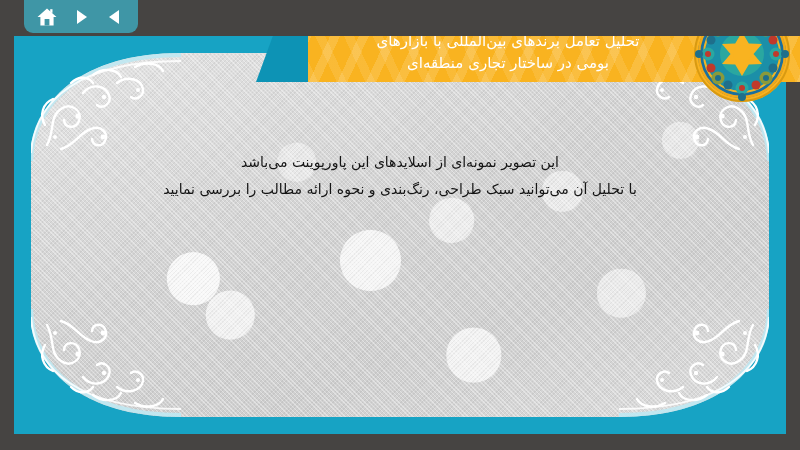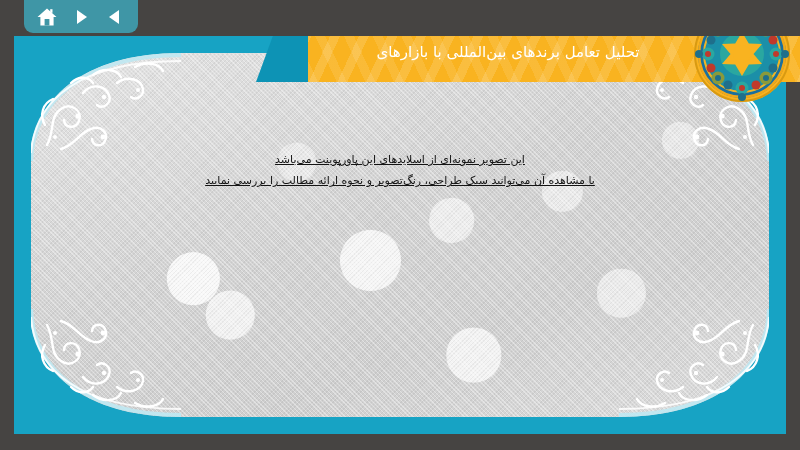--- a/index.html
+++ b/index.html
@@ -102,23 +102,22 @@
   #orn-tr{right:0;top:0;transform:scaleX(-1);}
   #orn-bl{left:0;bottom:0;transform:scaleY(-1);}
   #orn-br{right:0;bottom:0;transform:scale(-1,-1);}
 
   #body-text{
     position:absolute;left:0;right:0;top:96px;
     padding:0 34px;box-sizing:border-box;
     text-align:center;direction:rtl;z-index:6;
   }
   .body-line{
-    color:#141414;font-size:11px;line-height:1.95;
+    color:#141414;font-size:14px;line-height:1.95;
     white-space:nowrap;
-    text-decoration:underline;
   }
 </style>
 </head>
 <body>
 
 <div id="navbar">
   <div id="nav-buttons">
 
     <button class="navbtn">
       <span>
@@ -149,20 +148,21 @@
   </div>
 </div>
 
 <div id="title-banner">
   <div id="banner-teal"></div>
   <div id="banner-orange">
     <div id="banner-pattern"></div>
   </div>
   <div id="title-text">
     <div class="title-line">تحلیل تعامل برندهای بین‌المللی با بازارهای</div>
+    <div class="title-line">بومی در ساختار تجاری منطقه‌ای</div>
   </div>
 </div>
 
 <div id="medallion">
   <svg width="104" height="104" viewBox="0 0 104 104" aria-hidden="true">
     <circle cx="52" cy="52" r="48" fill="#f9b320"></circle>
     <circle cx="52" cy="52" r="47" fill="none" stroke="#d89a12" stroke-width="2"></circle>
     <circle cx="52" cy="52" r="44" fill="#1a6f9e"></circle>
     <circle cx="52" cy="52" r="43" fill="none" stroke="#f0a81a" stroke-width="2.5"></circle>
     <circle cx="52" cy="52" r="39" fill="#1b8fa8"></circle>
@@ -306,17 +306,17 @@
           <circle cx="72" cy="84" r="2.4"></circle>
           <circle cx="73" cy="44" r="2.2"></circle>
           <circle cx="107" cy="37" r="2"></circle>
           <circle cx="24" cy="84" r="2"></circle>
         </g>
       </svg>
     </div>
 
     <div id="body-text">
       <div class="body-line">این تصویر نمونه‌ای از اسلایدهای این پاورپوینت می‌باشد</div>
-      <div class="body-line">با مشاهده آن می‌توانید سبک طراحی، رنگ‌تصویر و نحوه ارائه مطالب را بررسی نمایید</div>
+      <div class="body-line">با تحلیل آن می‌توانید سبک طراحی، رنگ‌بندی و نحوه ارائه مطالب را بررسی نمایید</div>
     </div>
 
   </div>
 </div>
 
 </body></html>

